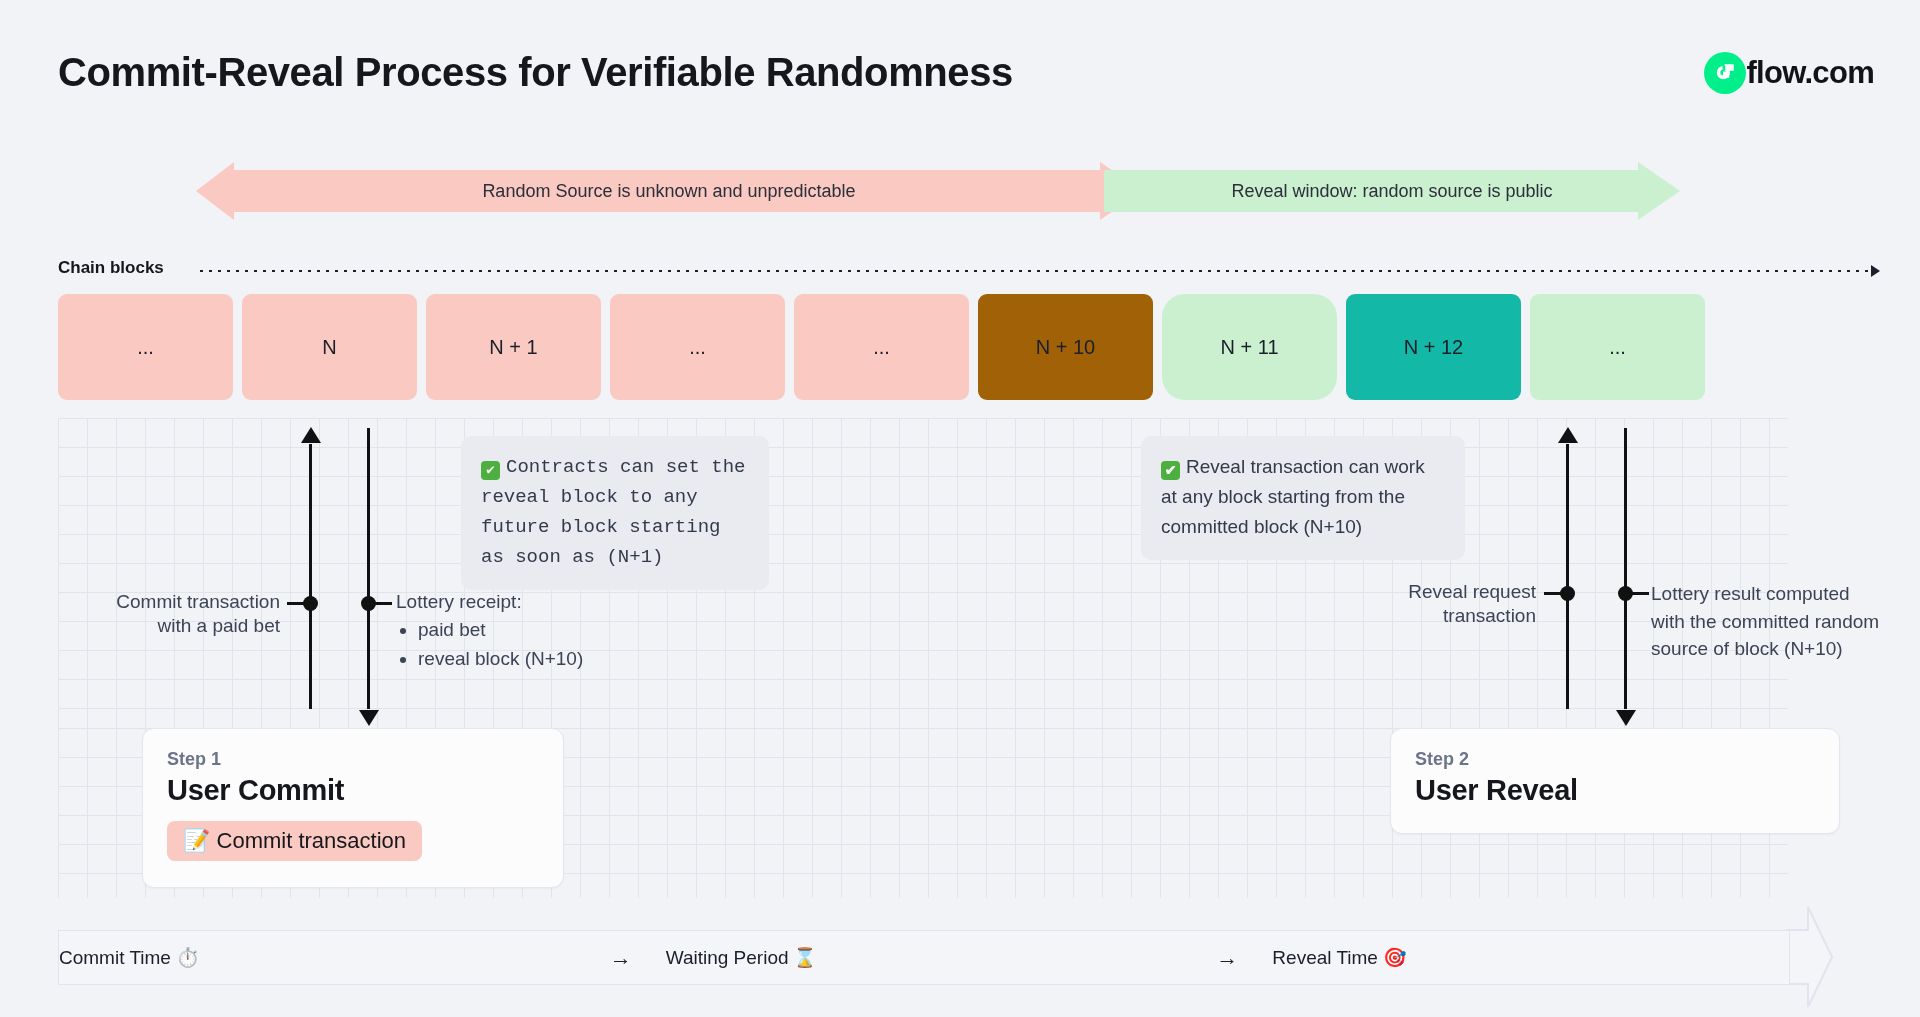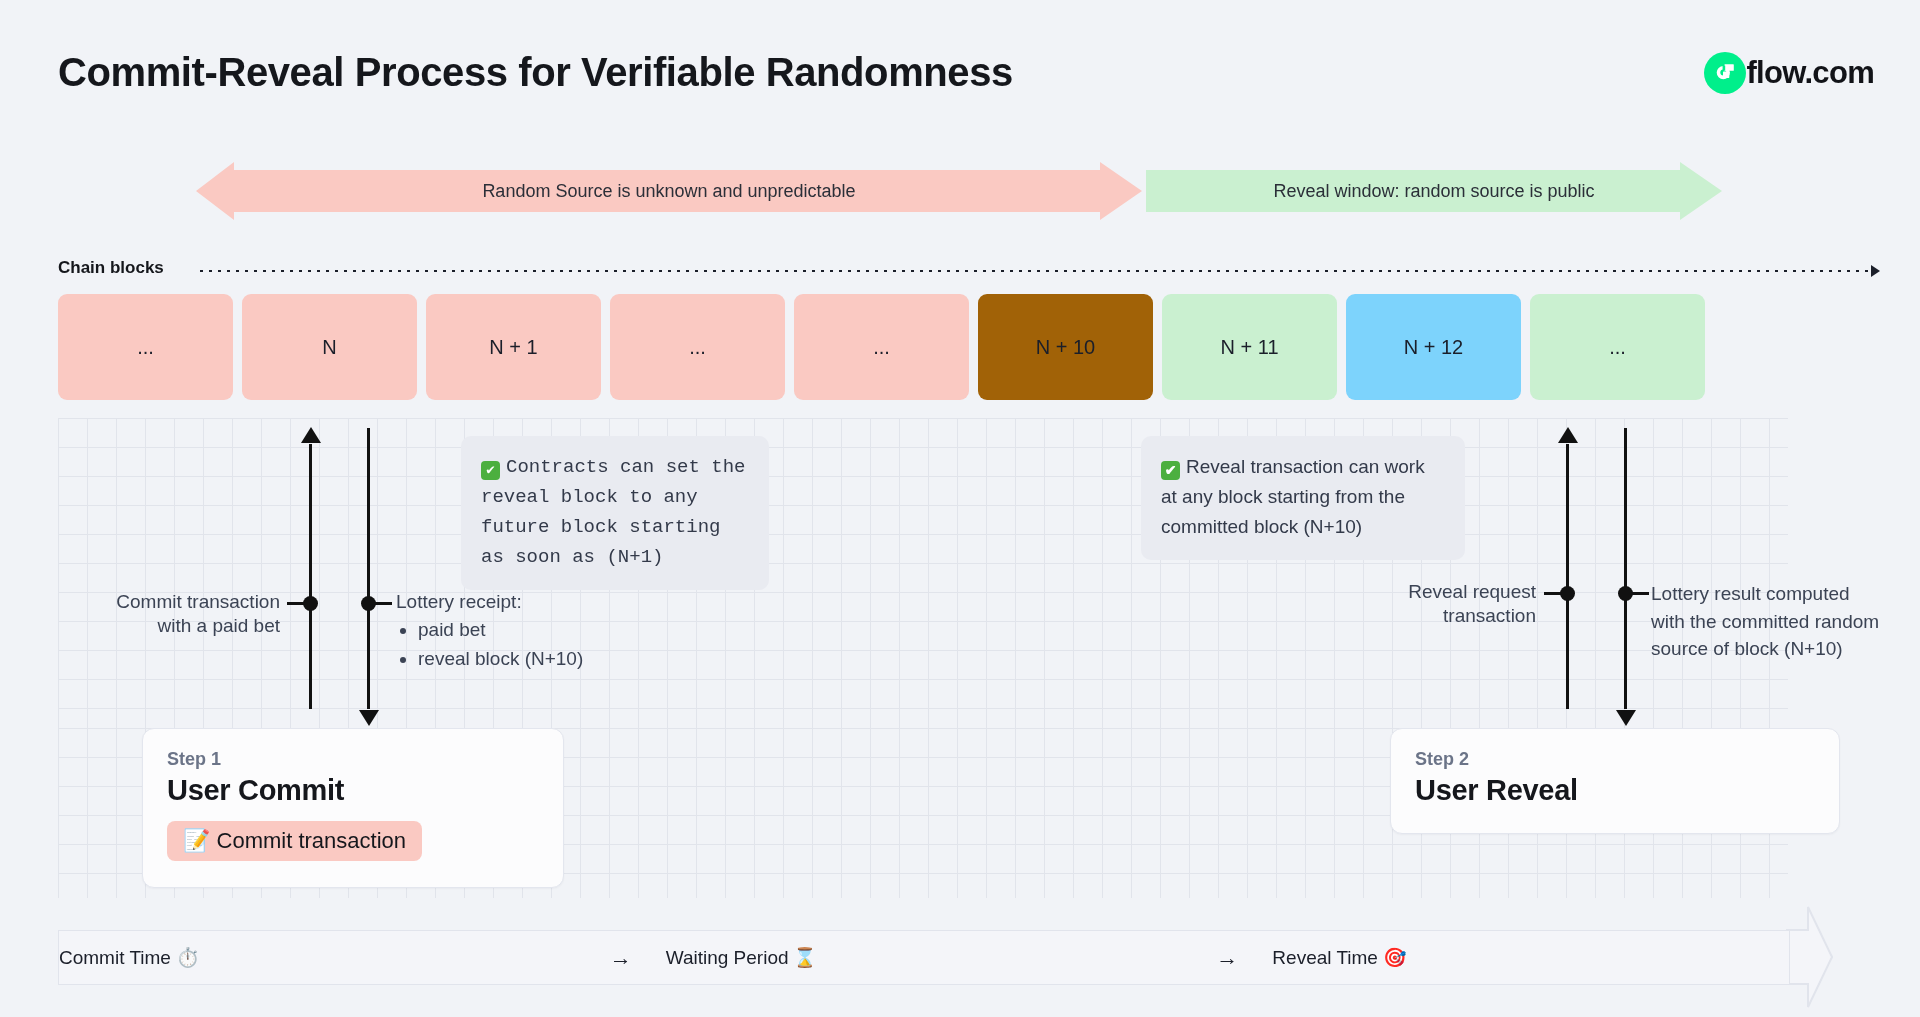--- a/index.html
+++ b/index.html
@@ -53,21 +53,21 @@
     position:absolute;height:58px;
     display:flex;align-items:center;justify-content:center;
     font-size:18px;color:#2b2f38;
   }
   .phase span{position:relative;z-index:2;}
   .phase-unknown{
     left:196px;top:162px;width:946px;
     clip-path:polygon(0 50%, 38px 0, 38px 14%, calc(100% - 42px) 14%, calc(100% - 42px) 0, 100% 50%, calc(100% - 42px) 100%, calc(100% - 42px) 86%, 38px 86%, 38px 100%);
   }
   .phase-reveal{
-    left:1146px;top:162px;width:576px;
+    left:1104px;top:162px;width:576px;
     clip-path:polygon(0 14%, calc(100% - 42px) 14%, calc(100% - 42px) 0, 100% 50%, calc(100% - 42px) 100%, calc(100% - 42px) 86%, 0 86%);
     text-align:center;
   }
 
   
   .chain-label{
     position:absolute;left:58px;top:258px;
     font-size:17px;font-weight:700;color:#15171c;white-space:nowrap;
   }
   .chain-rule{
@@ -210,24 +210,24 @@
       </div>
     <div class="block" style="background:#fac9c2;">
         <span>...</span>
       </div>
     <div class="block" style="background:#fac9c2;">
         <span>...</span>
       </div>
     <div class="block" style="background:#a16207;">
         <span>N + 10</span>
       </div>
-    <div class="block" style="background:#caf0d0;">
+    <div class="block" style="background:#caf0d0;border-radius:23px;">
         <span>N + 11</span>
       </div>
-    <div class="block" style="background:#7dd3fc;">
+    <div class="block" style="background:#14b8a6;">
         <span>N + 12</span>
       </div>
     <div class="block" style="background:#caf0d0;">
         <span>...</span>
       </div>
   </div>
 
   <div class="note note-left">
     <span class="tick">✔</span><span>Contracts can set the reveal block to any future block starting as soon as (N+1)</span>
   </div>

